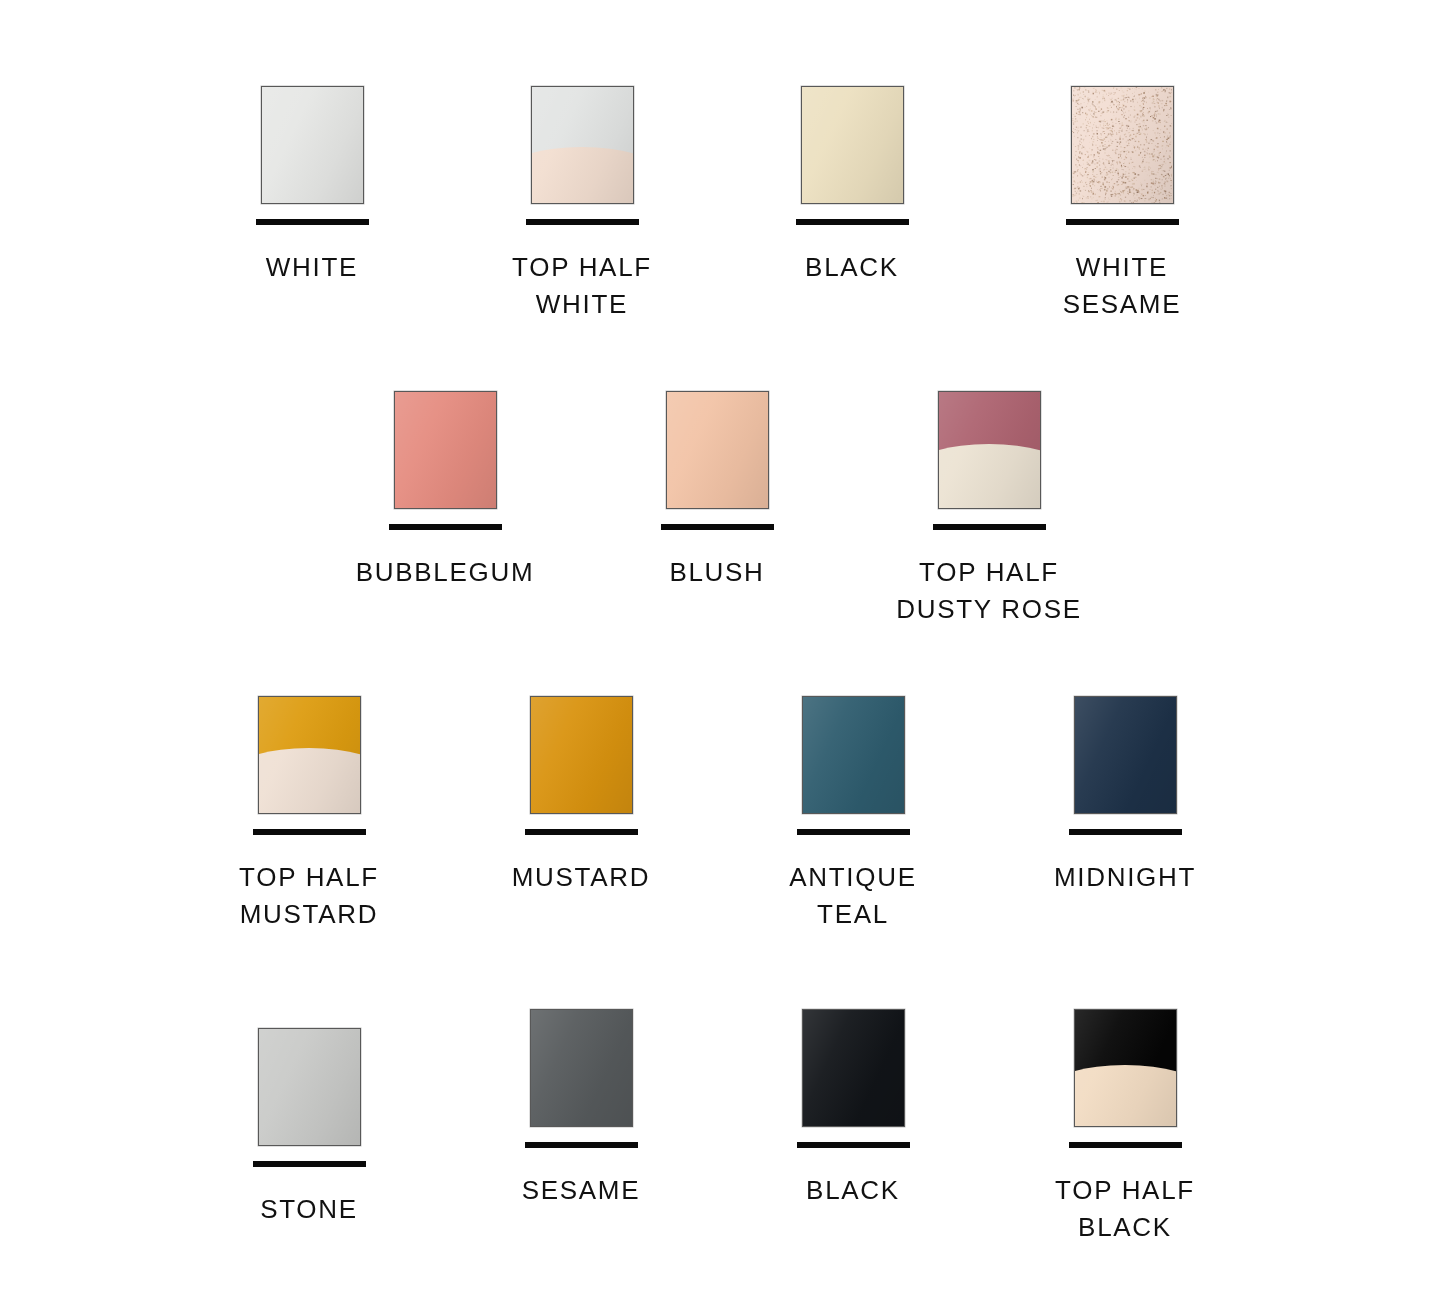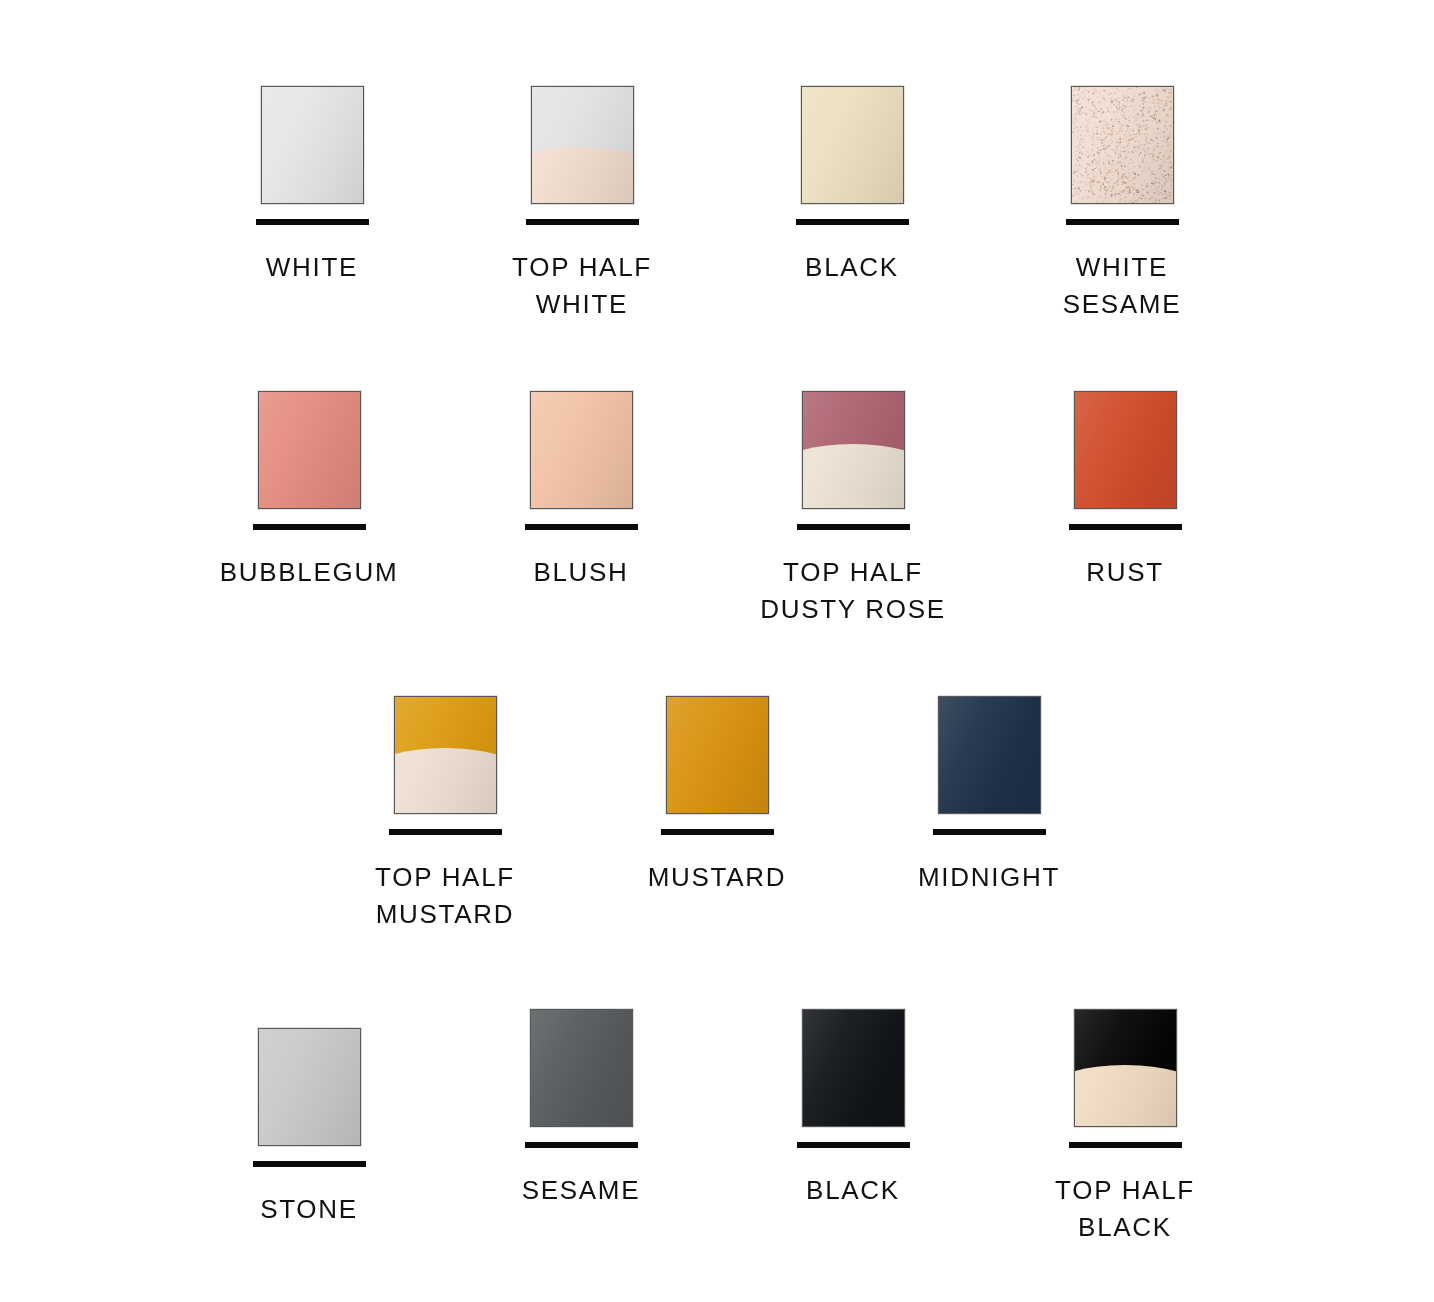--- a/index.html
+++ b/index.html
@@ -1683,30 +1683,20 @@
           <div class="chip">
             <div class="base" style="background: rgb(173, 99, 112);"></div>
             <div class="half" style="background: rgb(236, 227, 211); height: 55%;"></div>
             <div class="sheen"></div>
           </div>
           <div class="rule"></div>
         </div>
         <div class="label">TOP HALF
 DUSTY ROSE</div>
       </div>
-      <div class="swatch-cell" style="width: 272px;">
-        <div class="chip-wrap">
-          <div class="chip">
-            <div class="base" style="background: rgb(208, 76, 42);"></div>
-            <div class="sheen"></div>
-          </div>
-          <div class="rule"></div>
-        </div>
-        <div class="label">RUST</div>
-      </div>
     </div>
     <div class="swatch-row" style="top: 696px;">
       <div class="swatch-cell" style="width: 272px;">
         <div class="chip-wrap">
           <div class="chip">
             <div class="base" style="background: rgb(221, 156, 16);"></div>
             <div class="half" style="background: rgb(239, 224, 212); height: 56%;"></div>
             <div class="sheen"></div>
           </div>
           <div class="rule"></div>
@@ -1716,20 +1706,31 @@
       </div>
       <div class="swatch-cell" style="width: 272px;">
         <div class="chip-wrap">
           <div class="chip">
             <div class="base" style="background: rgb(217, 147, 15);"></div>
             <div class="sheen"></div>
           </div>
           <div class="rule"></div>
         </div>
         <div class="label">MUSTARD</div>
+      </div>
+      <div class="swatch-cell" style="width: 272px;">
+        <div class="chip-wrap">
+          <div class="chip">
+            <div class="base" style="background: rgb(46, 92, 110);"></div>
+            <div class="sheen"></div>
+          </div>
+          <div class="rule"></div>
+        </div>
+        <div class="label">ANTIQUE
+TEAL</div>
       </div>
       <div class="swatch-cell" style="width: 272px;">
         <div class="chip-wrap">
           <div class="chip">
             <div class="base" style="background: rgb(29, 49, 72);"></div>
             <div class="sheen"></div>
           </div>
           <div class="rule"></div>
         </div>
         <div class="label">MIDNIGHT</div>

